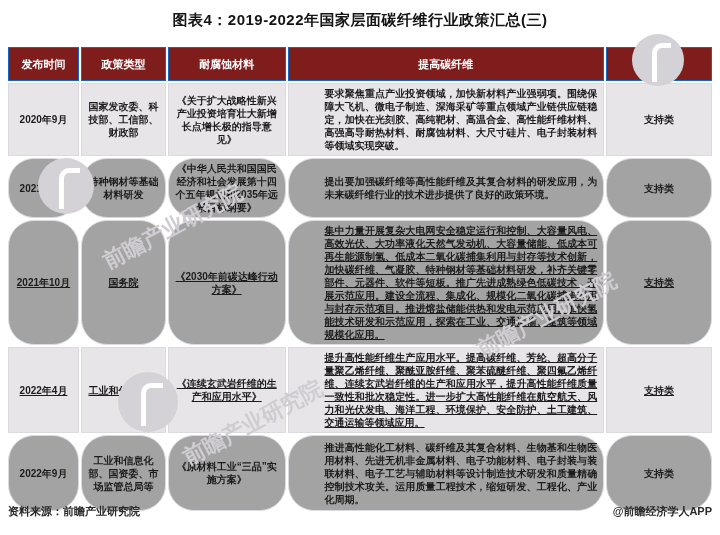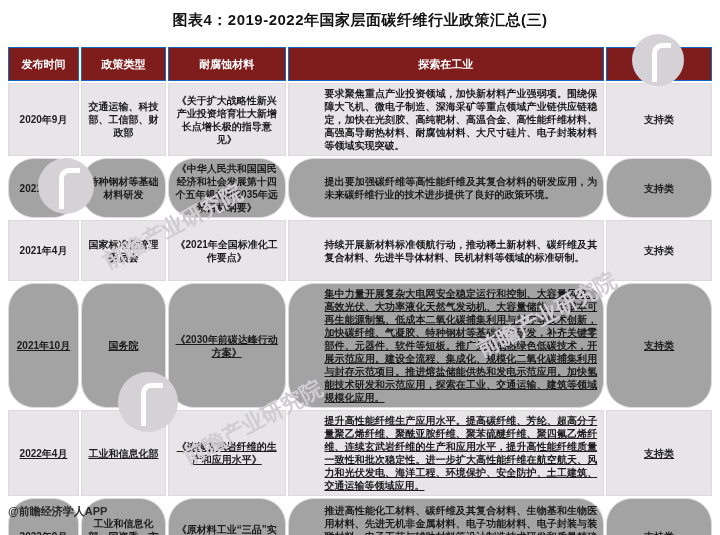--- a/index.html
+++ b/index.html
@@ -98,44 +98,37 @@
       <col class="c2">
       <col class="c3">
       <col class="c4">
       <col class="c5">
   </colgroup>
   <thead>
     <tr>
       <th>发布时间</th>
       <th>政策类型</th>
       <th>耐腐蚀材料</th>
-      <th>探索在工业</th>
+      <th>提高碳纤维</th>
       <th>政策类型</th>
     </tr>
   </thead>
   <tbody>
     <tr class="odd r1">
       <td class="center">2020年9月</td>
-      <td class="center">交通运输、科技部、工信部、财政部</td>
+      <td class="center">国家发改委、科技部、工信部、财政部</td>
       <td class="center">《关于扩大战略性新兴产业投资培育壮大新增长点增长极的指导意见》</td>
       <td class="content">要求聚焦重点产业投资领域，加快新材料产业强弱项。围绕保障大飞机、微电子制造、深海采矿等重点领域产业链供应链稳定，加快在光刻胶、高纯靶材、高温合金、高性能纤维材料、高强高导耐热材料、耐腐蚀材料、大尺寸硅片、电子封装材料等领域实现突破。</td>
       <td class="center">支持类</td>
     </tr>
     <tr class="even r2">
       <td class="center">2021年3月</td>
       <td class="center">特种钢材等基础材料研发</td>
       <td class="center">《中华人民共和国国民经济和社会发展第十四个五年规划和2035年远景目标纲要》</td>
       <td class="content">提出要加强碳纤维等高性能纤维及其复合材料的研发应用，为未来碳纤维行业的技术进步提供了良好的政策环境。</td>
-      <td class="center">支持类</td>
-    </tr>
-    <tr class="odd r3">
-      <td class="center">2021年4月</td>
-      <td class="center">国家标准化管理委员会</td>
-      <td class="center">《2021年全国标准化工作要点》</td>
-      <td class="content">持续开展新材料标准领航行动，推动稀土新材料、碳纤维及其复合材料、先进半导体材料、民机材料等领域的标准研制。</td>
       <td class="center">支持类</td>
     </tr>
     <tr class="even r4">
       <td class="center">2021年10月</td>
       <td class="center">国务院</td>
       <td class="center">《2030年前碳达峰行动方案》</td>
       <td class="content">集中力量开展复杂大电网安全稳定运行和控制、大容量风电、高效光伏、大功率液化天然气发动机、大容量储能、低成本可再生能源制氢、低成本二氧化碳捕集利用与封存等技术创新，加快碳纤维、气凝胶、特种钢材等基础材料研发，补齐关键零部件、元器件、软件等短板。推广先进成熟绿色低碳技术，开展示范应用。建设全流程、集成化、规模化二氧化碳捕集利用与封存示范项目。推进熔盐储能供热和发电示范应用。加快氢能技术研发和示范应用，探索在工业、交通运输、建筑等领域规模化应用。</td>
       <td class="center">支持类</td>
     </tr>
     <tr class="odd r5">
@@ -156,14 +149,15 @@
 </table>
 
 <div class="wm-circle" style="left:38px; top:158px; width:56px; height:56px;"></div>
 <div class="wm-circle" style="left:118px; top:372px; width:60px; height:60px;"></div>
 <div class="wm-circle" style="left:632px; top:34px; width:52px; height:52px;"></div>
 <div class="wm-text" style="left:96px; top:212px;">前瞻产业研究院</div>
 <div class="wm-text" style="left:176px; top:408px;">前瞻产业研究院</div>
 <div class="wm-text" style="left:470px; top:300px;">前瞻产业研究院</div>
 
 <div class="footer">
+  <span>资料来源：前瞻产业研究院</span>
   <span>@前瞻经济学人APP</span>
 </div>
 
 </body></html>

